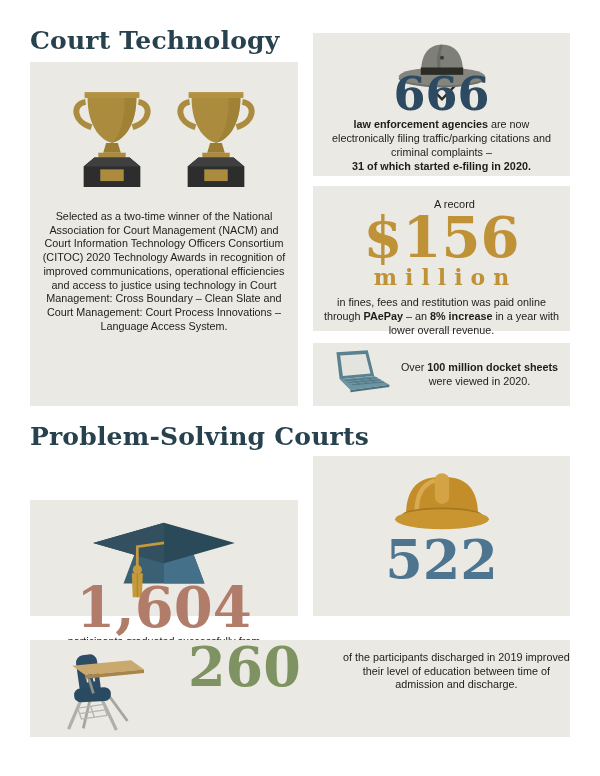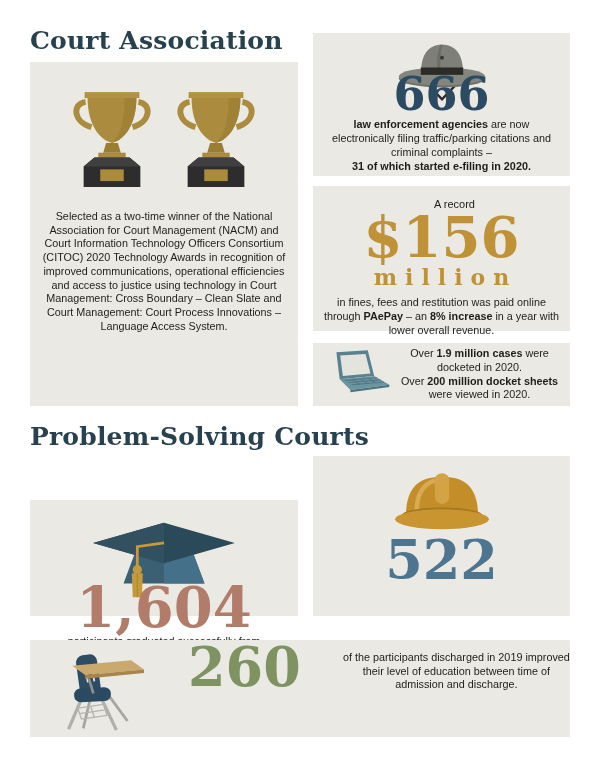--- a/index.html
+++ b/index.html
@@ -56,21 +56,21 @@
   #employment-panel .body-text{width:210px;margin:3px auto 0;}
   
   #education-panel{left:30px;top:640px;width:540px;height:97px;display:flex;align-items:flex-start;}
   #education-panel svg{flex:0 0 auto;margin-left:16px;}
   #education-number{font-size:54px;color:#7e9361;margin-left:38px;line-height:1;}
   #education-panel .body-text{width:268px;margin-left:42px;}
 </style>
 </head>
 <body>
 
-<h1 id="heading-court-technology">Court Association</h1>
+<h1 id="heading-court-technology">Court Technology</h1>
 
 <div class="panel" id="awards-panel">
   <div class="trophies">
     <svg width="88" height="110" viewBox="0 0 90 112">
       <path d="M18 16 C4 18 5 36 24 42" fill="none" stroke="#ab8c3e" stroke-width="6"></path>
       <path d="M72 16 C86 18 85 36 66 42" fill="none" stroke="#ab8c3e" stroke-width="6"></path>
       <rect x="17" y="6" width="56" height="6" fill="#b29140"></rect>
       <path d="M20 12 H70 C70 36 60 54 45 58 C30 54 20 36 20 12 Z" fill="#ab8c3e"></path>
       <path d="M45 58 C60 54 70 36 70 12 H58 C58 38 52 52 45 58 Z" fill="#9a7c33" opacity="0.6"></path>
       <path d="M39 58 H51 L54 68 H36 Z" fill="#9a7c33"></path>
@@ -125,22 +125,21 @@
       <path d="M46 60 L106 55"></path>
         <path d="M52 64 L112 59"></path>
         <path d="M58 68 L118 63"></path>
       <path d="M60 58 L74 68"></path>
         <path d="M74 57 L88 66"></path>
         <path d="M88 55 L102 64"></path>
     </g>
     <path d="M56 78 L128 68 L128 72 L56 82 Z" fill="#4c7381"></path>
   </svg>
   <p class="body-text">
-    <span style="display:block"><span>Over </span><b>1.9 million cases</b><span> were docketed in 2020.</span></span>
-    <span style="display:block"><span>Over </span><b>200 million docket sheets</b><span> were viewed in 2020.</span></span>
+    <span style="display:block"><span>Over </span><b>100 million docket sheets</b><span> were viewed in 2020.</span></span>
   </p>
 </div>
 
 <h1 id="heading-problem-solving">Problem-Solving Courts</h1>
 
 <div class="panel" id="graduation-panel">
   <svg width="164" height="92" viewBox="0 0 170 100">
     <path d="M53 50 H117 L129 82 H41 Z" fill="#3b6073"></path>
     <path d="M85 50 H117 L129 82 H85 Z" fill="#457089"></path>
     <polygon points="8,38 85,16 162,38 85,60" fill="#2b4a59"></polygon>

